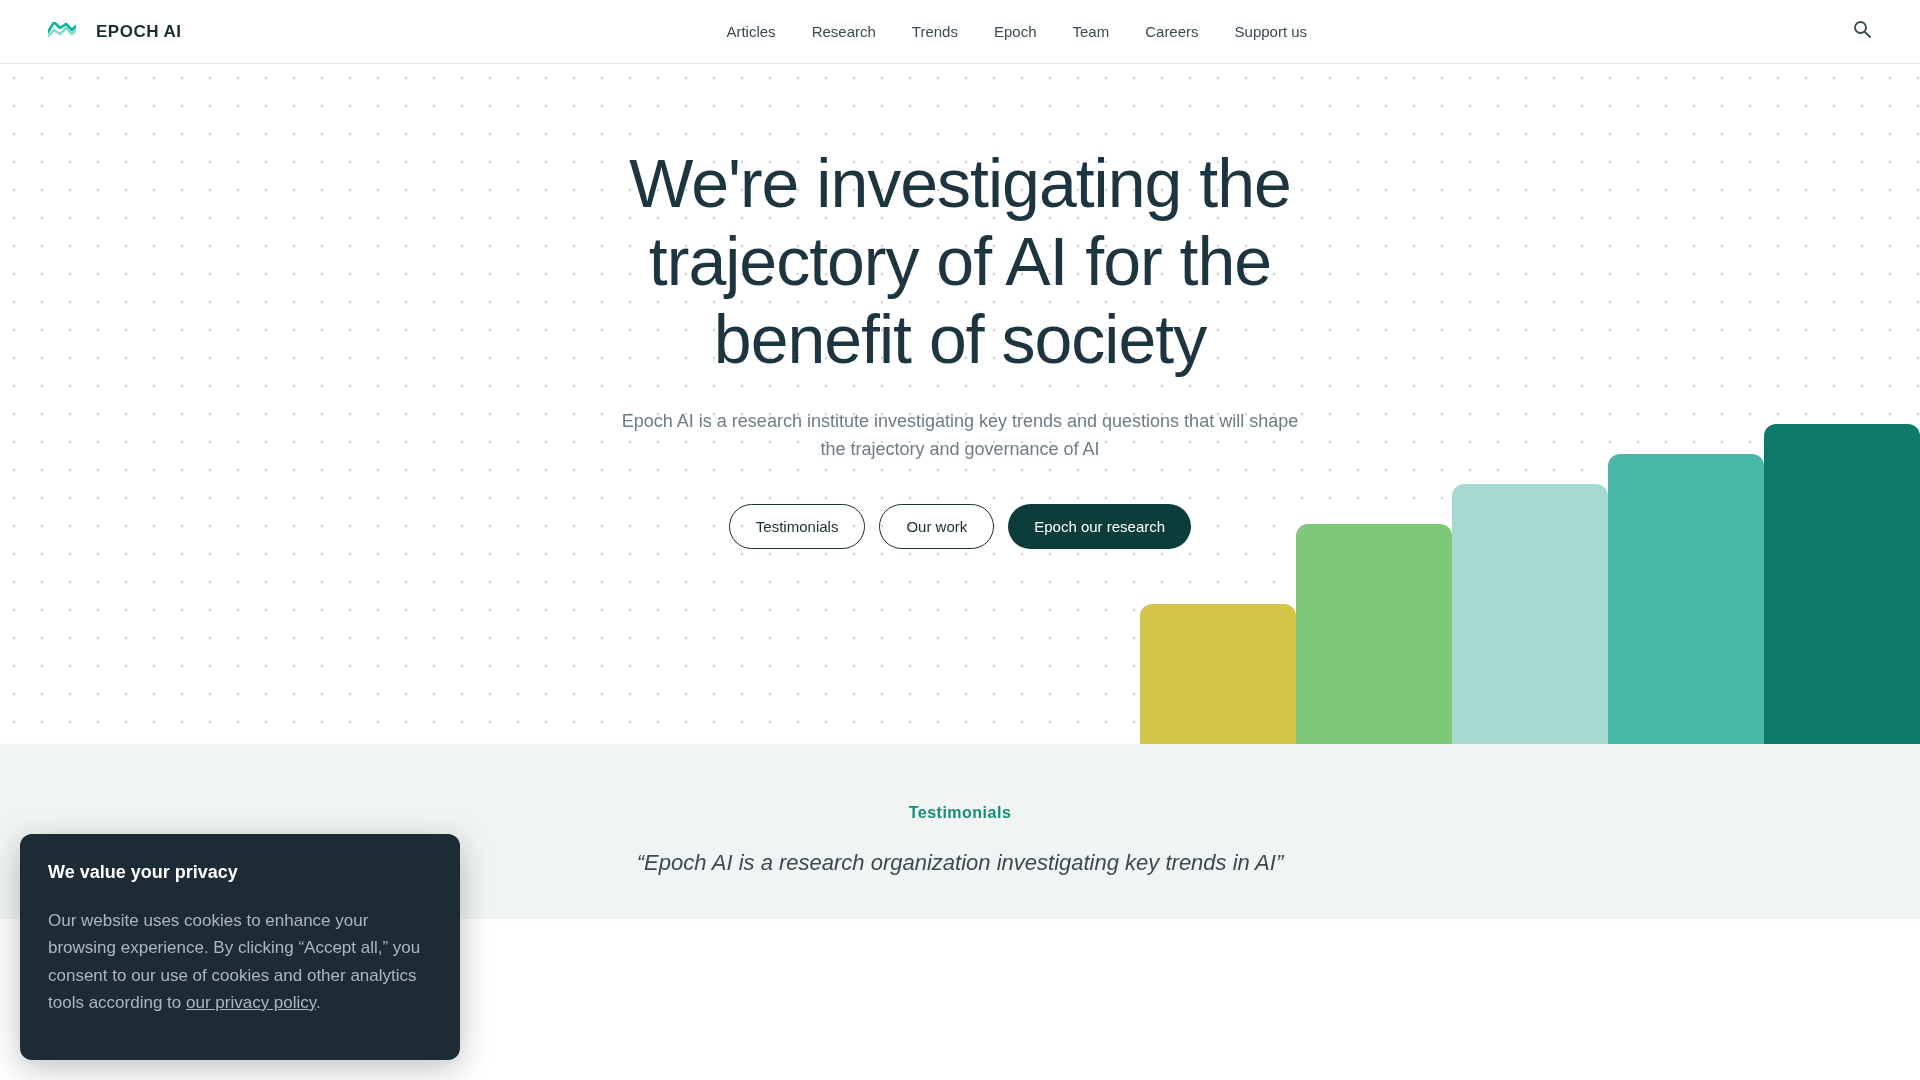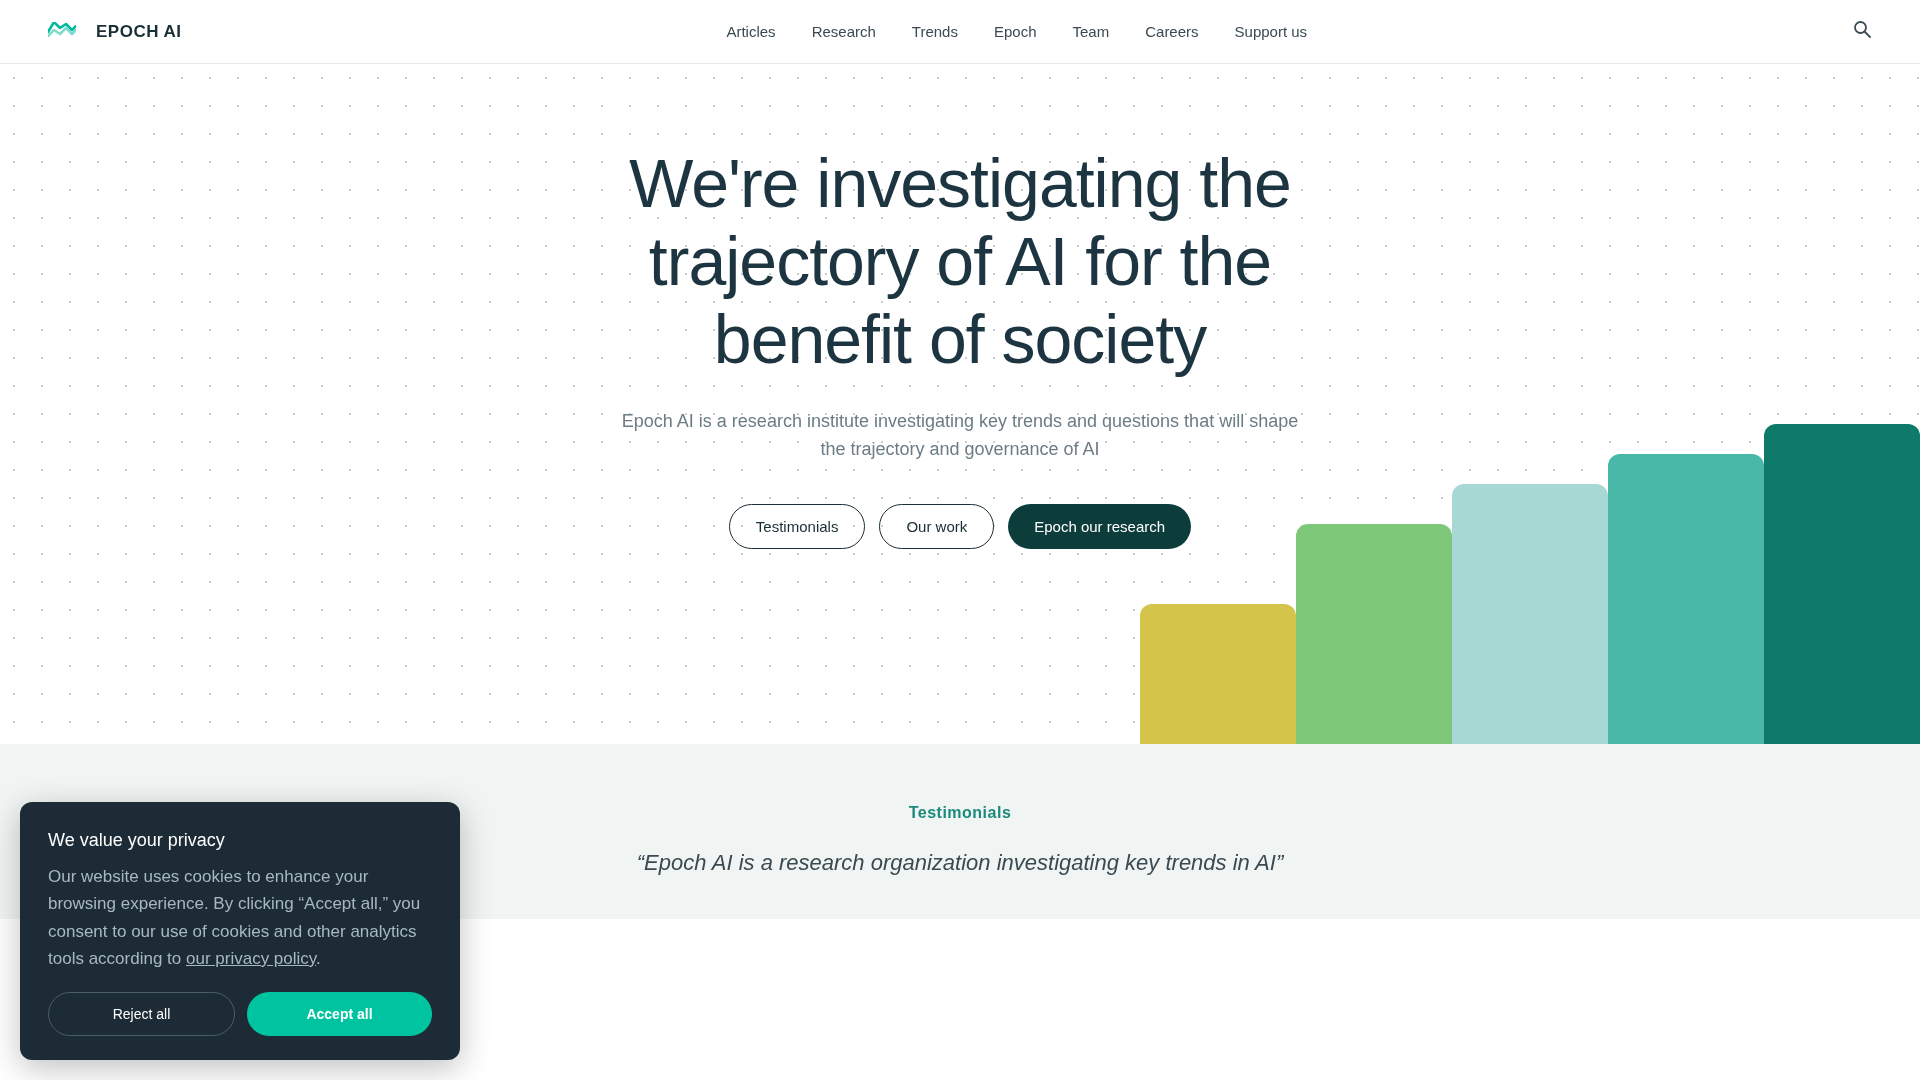--- a/index.html
+++ b/index.html
@@ -177,22 +177,22 @@
       background: #1c2b35;
       color: #fff;
       border-radius: 12px;
       padding: 28px 28px 24px;
       z-index: 1000;
       box-shadow: 0 8px 32px rgba(0,0,0,0.25);
     }
 
     .cookie-title {
       font-size: 18px;
-      font-weight: 400;
-      margin-bottom: 12px;
+      font-weight: 700;
+      margin-bottom: 24px;
       color: #fff;
     }
 
     .cookie-body {
       font-size: 17px;
       color: #a8b8c0;
       line-height: 1.6;
       margin-bottom: 20px;
     }
 
@@ -291,17 +291,13 @@
   <div class="testimonials-label">Testimonials</div>
   <p class="testimonials-quote">“Epoch AI is a research organization investigating key trends in AI”</p>
 </section>
 
 <div class="cookie-banner">
   <div class="cookie-title">We value your privacy</div>
   <div class="cookie-body">
     <span>Our website uses cookies to enhance your browsing experience. By clicking “Accept all,” you consent to our use of cookies and other analytics tools according to</span>
     <a href="#">our privacy policy</a>.
   </div>
-  <div class="cookie-buttons">
-    <button class="cookie-reject">Reject all</button>
-    <button class="cookie-accept">Accept all</button>
-  </div>
 </div>
 
 </body></html>

